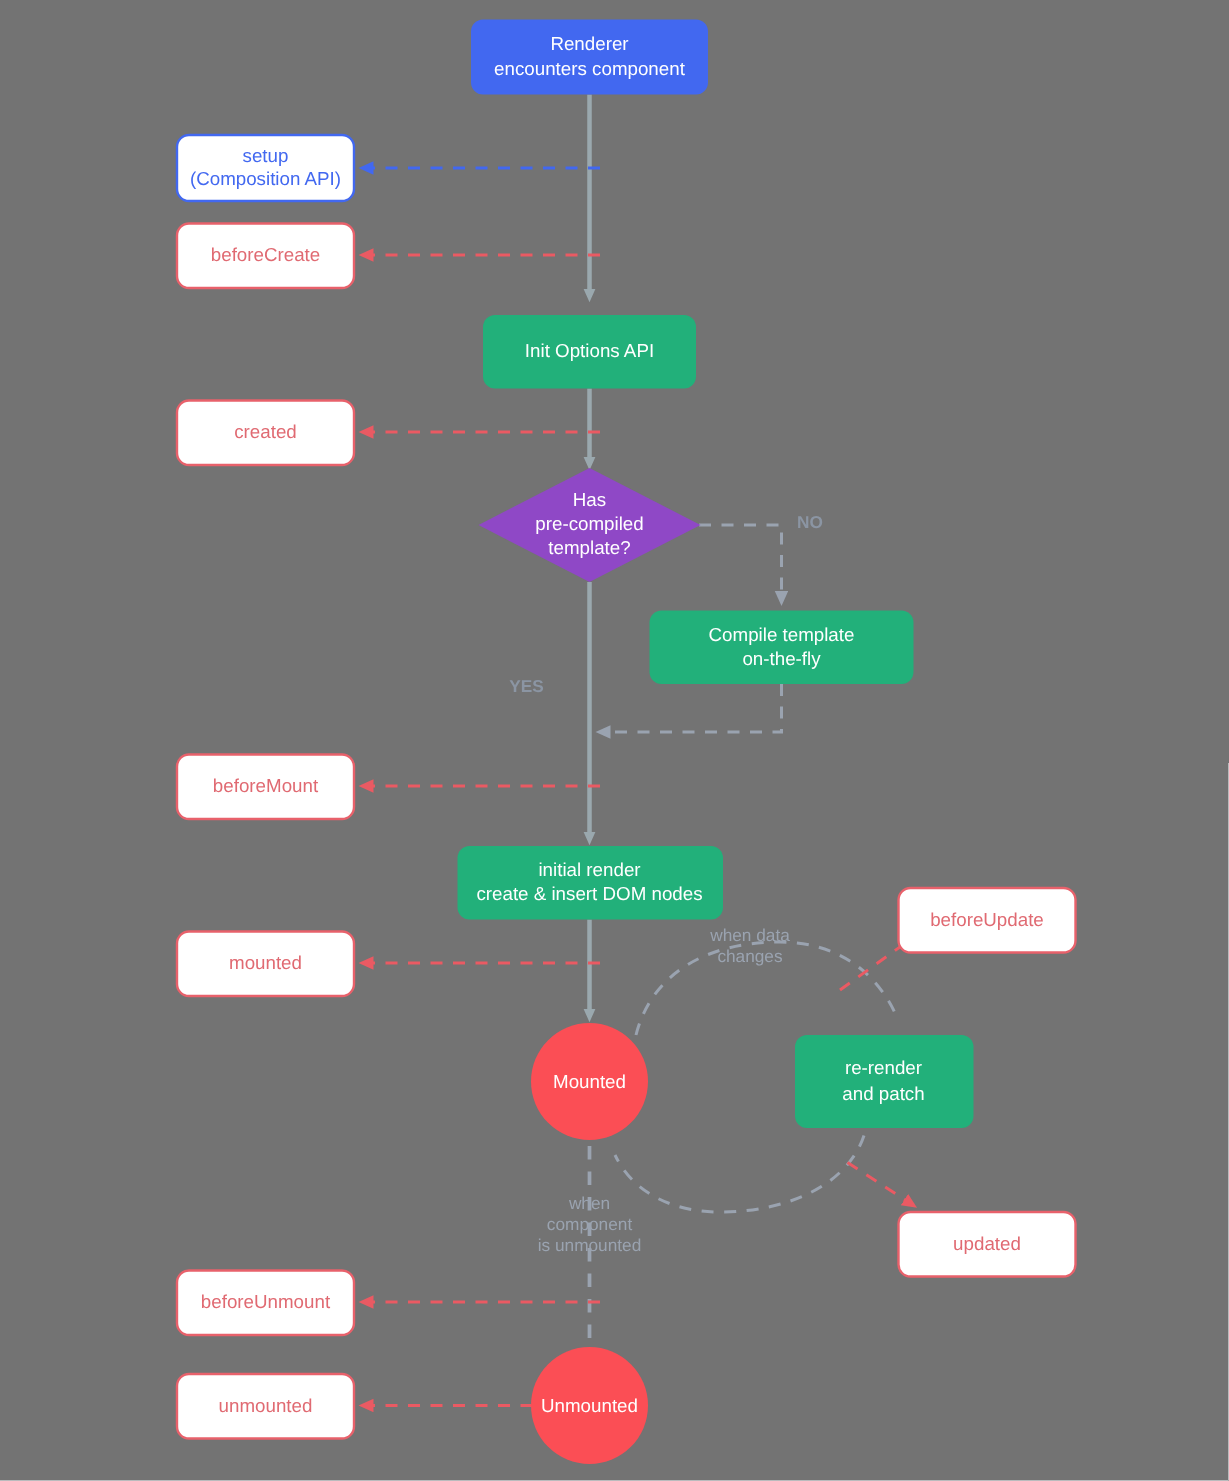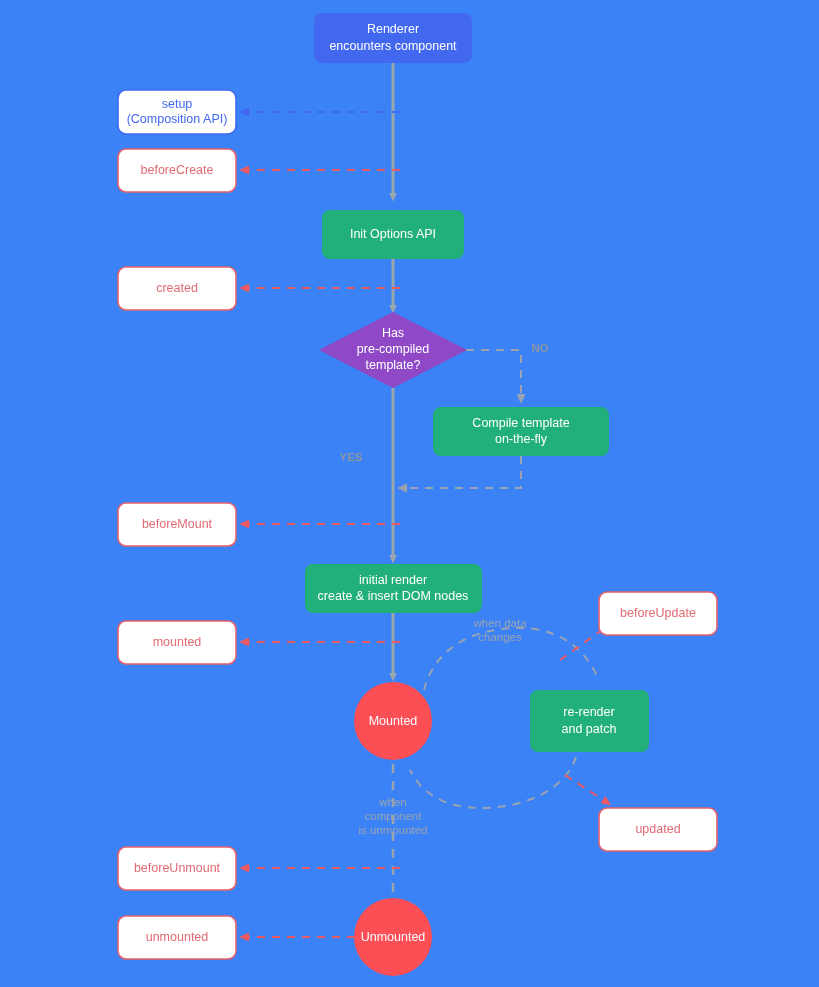--- a/index.html
+++ b/index.html
@@ -10,21 +10,21 @@
   body {
     width: 819px;
     height: 987px;
     overflow: hidden;
     font-family: "Liberation Sans", sans-serif;
   }
   #diagram-root {
     position: relative;
     width: 819px;
     height: 987px;
-    background: #3b82f6;
+    background: #737373;
   }
   svg.layer {
     position: absolute;
     top: 0;
     left: 0;
     width: 819px;
     height: 987px;
   }
   .node-text {
     font-family: "Liberation Sans", sans-serif;

